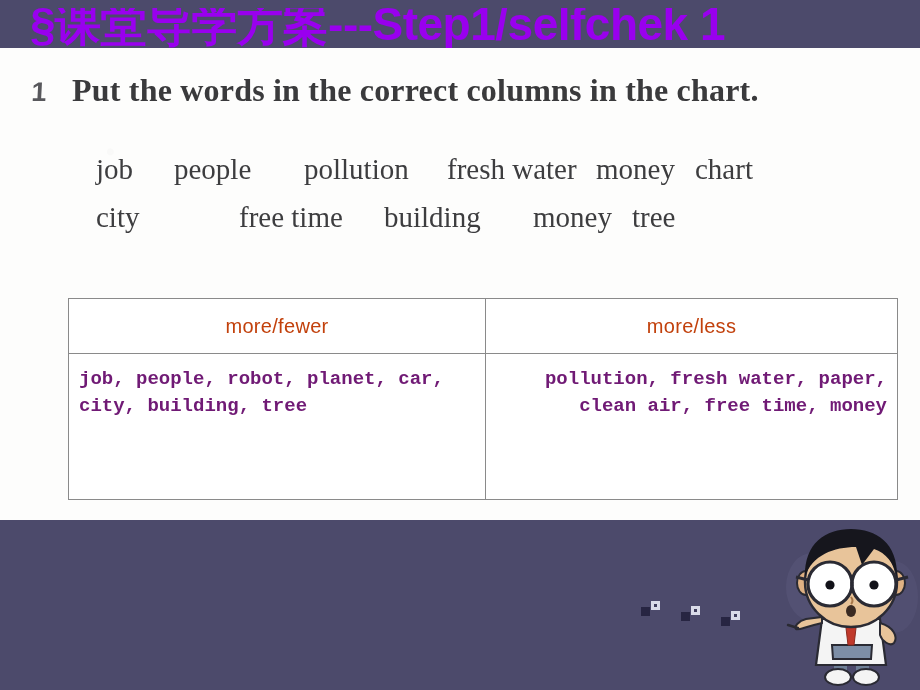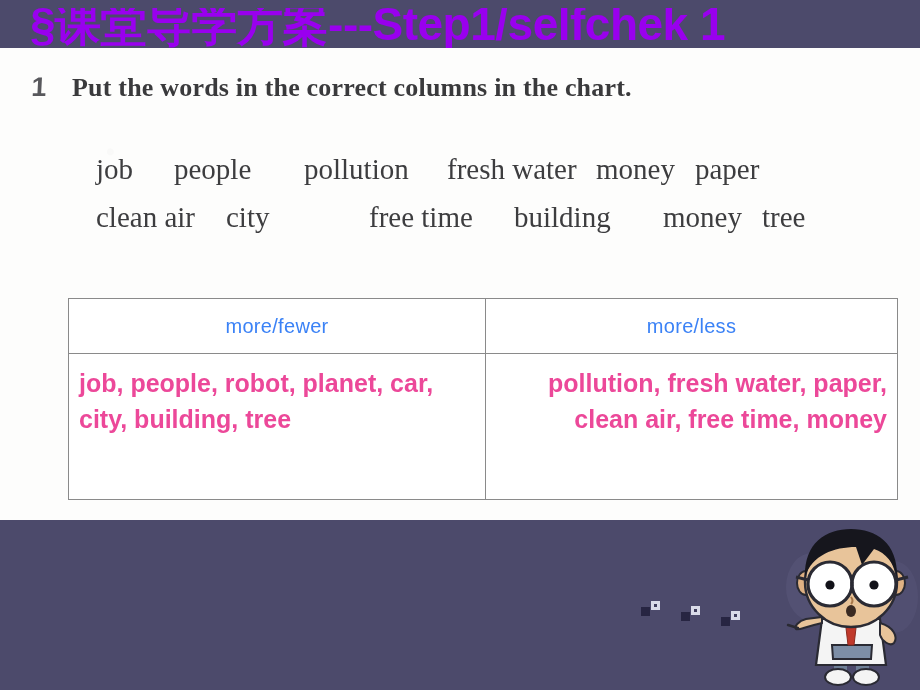--- a/index.html
+++ b/index.html
@@ -72,21 +72,21 @@
     font-weight: bold;
     font-size: 27px;
     color: #58585c;
     width: 38px;
     text-align: center;
     transform: skewX(-3deg);
   }
   .instruction-text {
     font-family: "Liberation Serif", serif;
     font-weight: bold;
-    font-size: 26px;
+    font-size: 32px;
     color: #3a3a3c;
     letter-spacing: 0.2px;
     margin-left: 14px;
   }
 
   
   .wordbank {
     position: absolute;
     left: 96px;
     top: 105px;
@@ -134,30 +134,30 @@
     flex: 1;
     box-sizing: border-box;
     text-align: right;
   }
   .head-cell {
     display: flex;
     align-items: center;
     justify-content: center;
     font-family: "Liberation Sans", sans-serif;
     font-size: 20px;
-    color: #3b82f6;
+    color: #c2410c;
     letter-spacing: 0.3px;
   }
   .ans-cell {
     padding: 12px 10px 14px 10px;
-    font-family: Liberation Sans, sans-serif;
+    font-family: Liberation Mono, monospace;
     font-weight: bold;
-    font-size: 25px;
+    font-size: 19px;
     line-height: 1.42;
-    color: #ec4899;
+    color: #701a75;
   }
   .ans-left  { padding-left: 10px; }
   .ans-right { padding-left: 14px; }
 
   
   .deco {
     position: absolute;
     width: 22px;
     height: 18px;
   }
@@ -213,24 +213,23 @@
       <div class="instruction-text">Put the words in the correct columns in the chart.</div>
     </div>
 
     <div class="wordbank">
       <div class="wb-row">
         <span class="wb-word" style="width:78px">job</span>
         <span class="wb-word" style="width:130px">people</span>
         <span class="wb-word" style="width:143px">pollution</span>
         <span class="wb-word" style="width:149px">fresh water</span>
         <span class="wb-word" style="width:99px">money</span>
-        <span class="wb-word">paper</span>
+        <span class="wb-word">chart</span>
       </div>
       <div class="wb-row">
-        <span class="wb-word" style="width:130px">clean air</span>
         <span class="wb-word" style="width:143px">city</span>
         <span class="wb-word" style="width:145px">free time</span>
         <span class="wb-word" style="width:149px">building</span>
         <span class="wb-word" style="width:99px">money</span>
         <span class="wb-word">tree</span>
       </div>
     </div>
 
     <div class="chart">
       <div class="chart-head">

